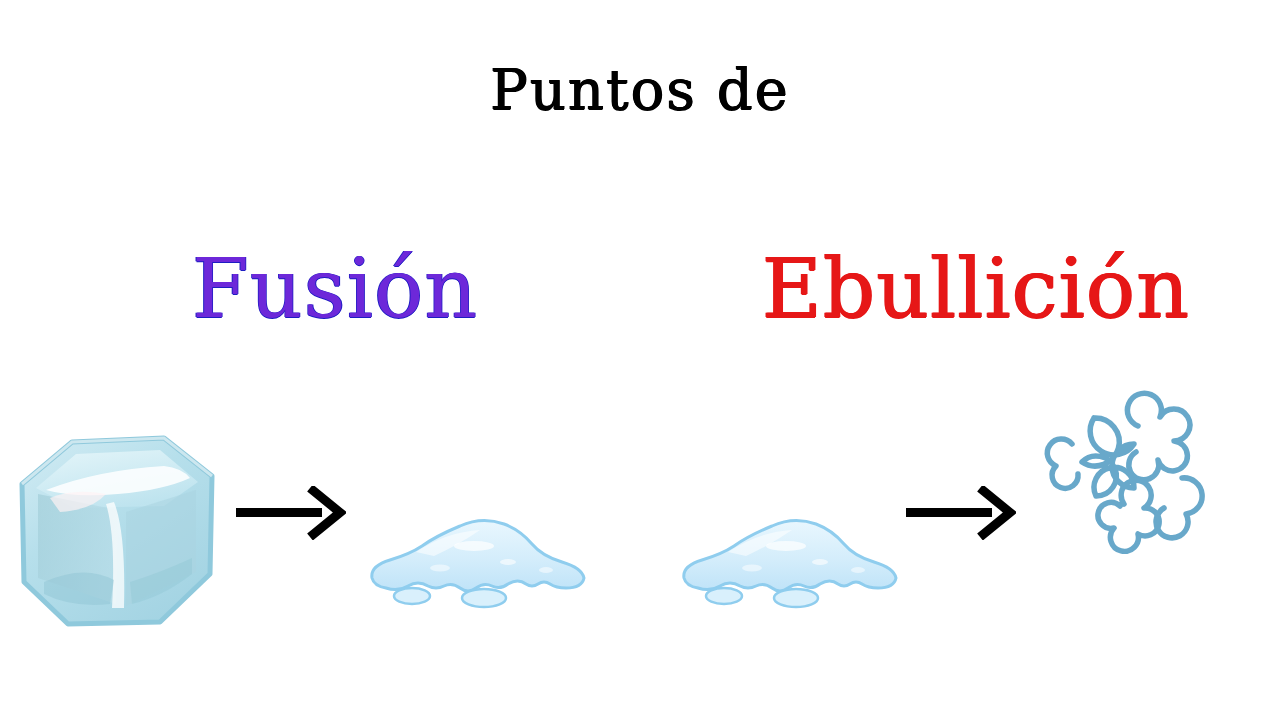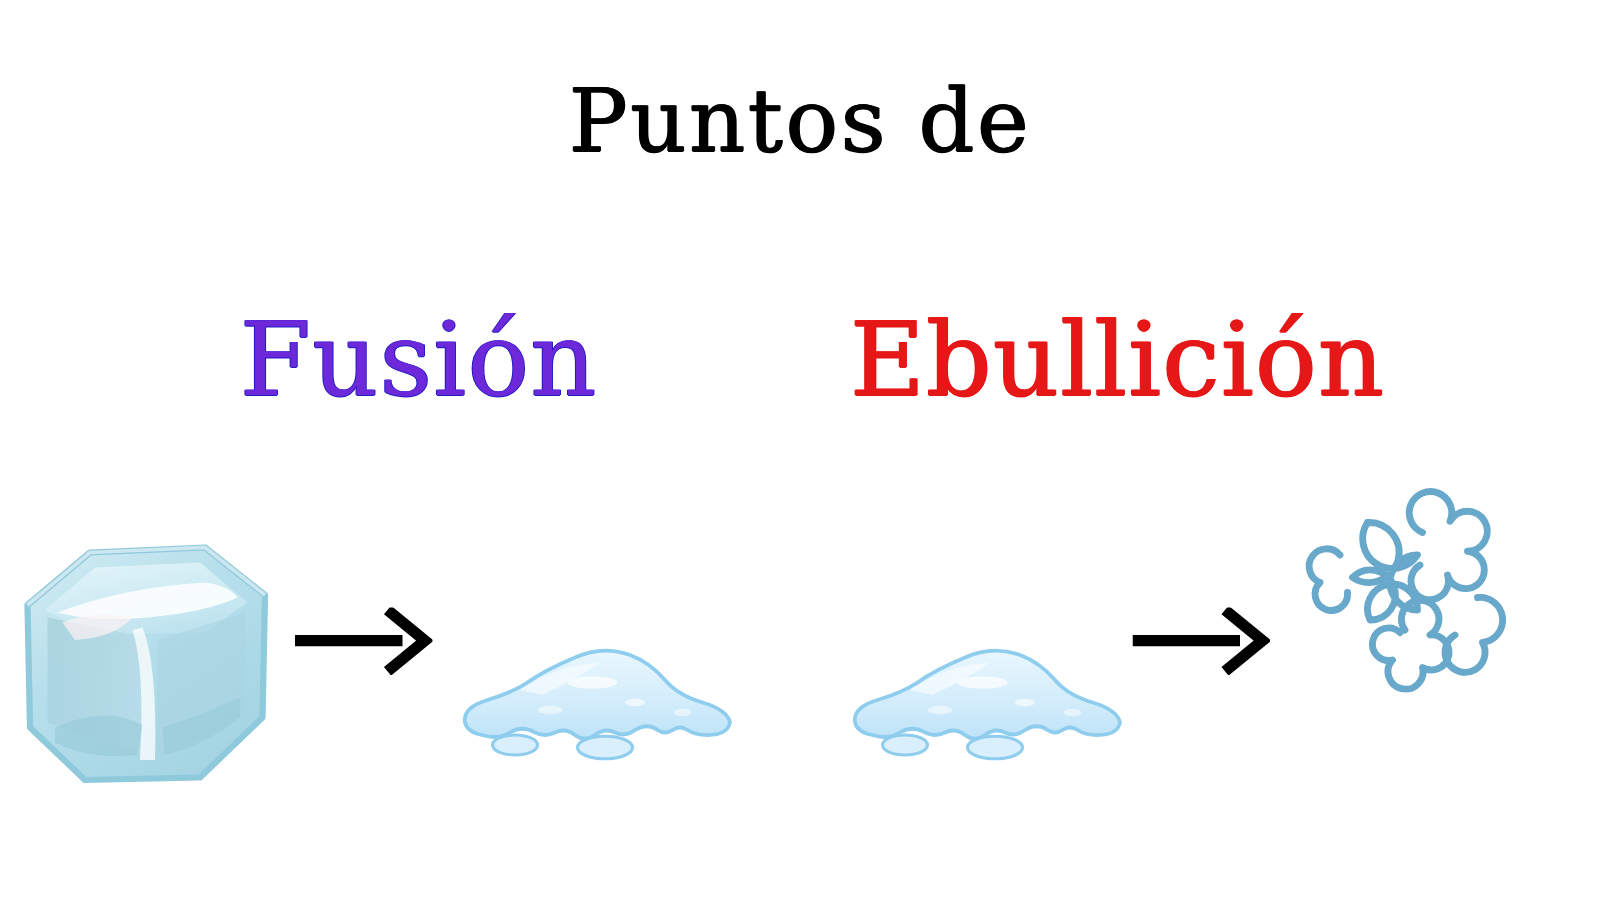--- a/index.html
+++ b/index.html
@@ -24,21 +24,21 @@
   }
 
   
   .title-main {
     position: absolute;
     left: 0;
     top: 62px;
     width: 1280px;
     text-align: center;
     font-family: "DejaVu Serif", "Liberation Serif", serif;
-    font-size: 70px;
+    font-size: 56px;
     line-height: 1;
     letter-spacing: 2px;
     color: #000000;
     font-weight: 400;
     white-space: nowrap;
     text-shadow: 0.6px 0 0 #000, -0.6px 0 0 #000, 0 0.5px 0 #000;
   }
 
   .label-fusion {
     position: absolute;
@@ -53,21 +53,21 @@
     color: #1d1dc3;
     white-space: nowrap;
     text-shadow: 0.8px 0 0 #1d1dc3, -0.8px 0 0 #1d1dc3, 0 0.7px 0 #1d1dc3, 0 -0.5px 0 #1d1dc3;
   }
 
   .label-ebullicion {
     position: absolute;
     left: 680px;
     top: 248px;
     width: 510px;
-    text-align: left;
+    text-align: right;
     font-family: "DejaVu Serif", "Liberation Serif", serif;
     font-size: 82px;
     line-height: 1;
     letter-spacing: 1px;
     color: #e61717;
     white-space: nowrap;
     text-shadow: 0.8px 0 0 #e61717, -0.8px 0 0 #e61717, 0 0.7px 0 #e61717, 0 -0.5px 0 #e61717;
   }
 
   

